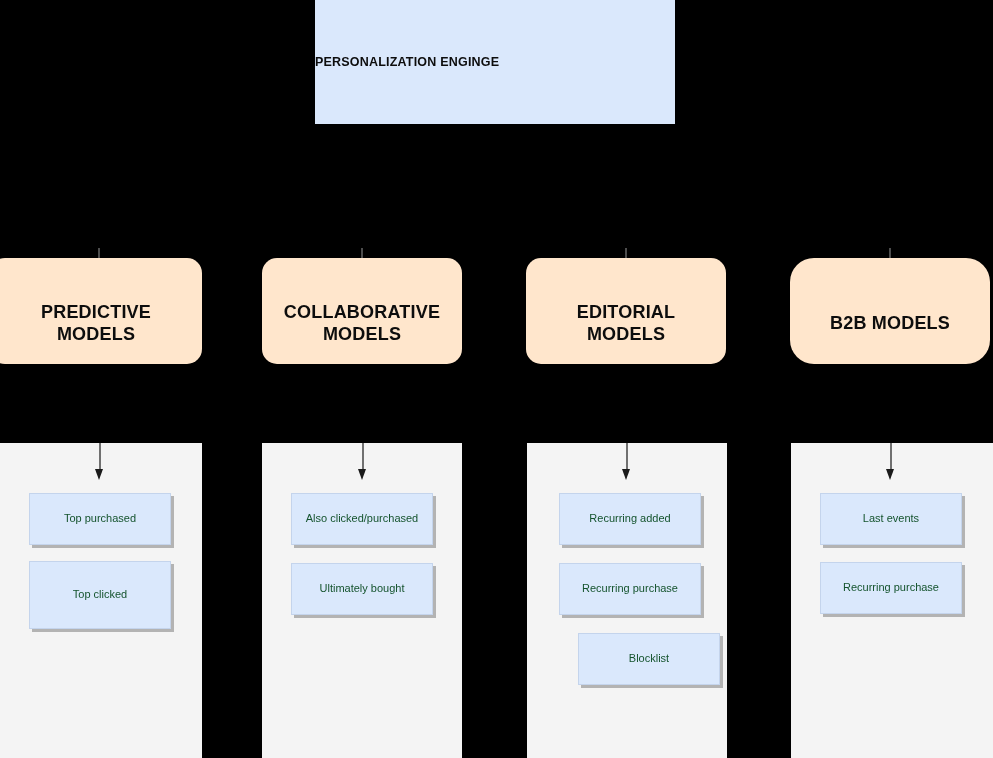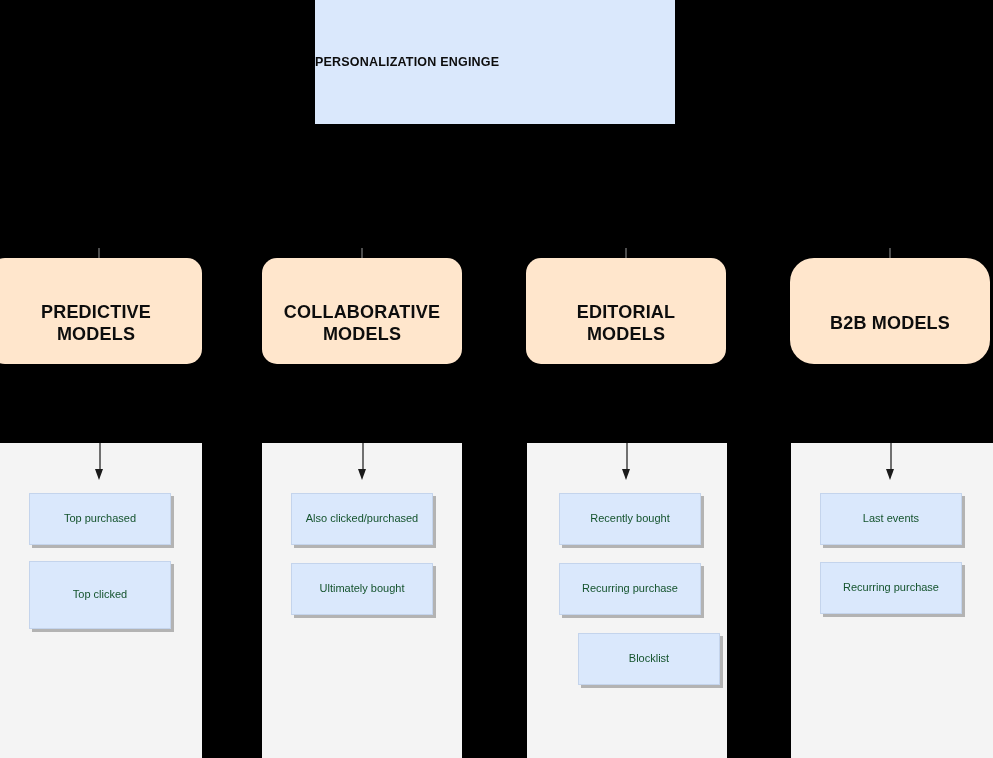--- a/index.html
+++ b/index.html
@@ -217,21 +217,21 @@
   </div>
 
   <div class="item-box i1-0">
     <span class="item-label">Also clicked/purchased</span>
   </div>
   <div class="item-box i1-1">
     <span class="item-label">Ultimately bought</span>
   </div>
 
   <div class="item-box i2-0">
-    <span class="item-label">Recently bought</span>
+    <span class="item-label">Recurring added</span>
   </div>
   <div class="item-box i2-1">
     <span class="item-label">Recurring purchase</span>
   </div>
   <div class="item-box i2-2">
     <span class="item-label">Blocklist</span>
   </div>
 
   <div class="item-box i3-0">
     <span class="item-label">Last events</span>

